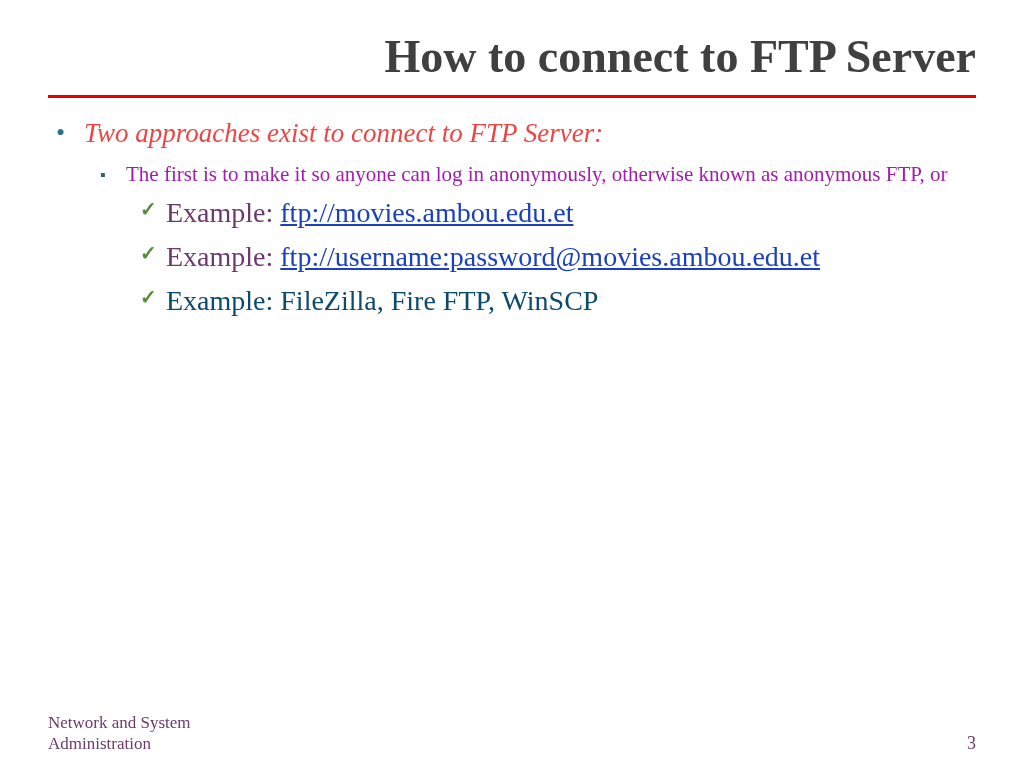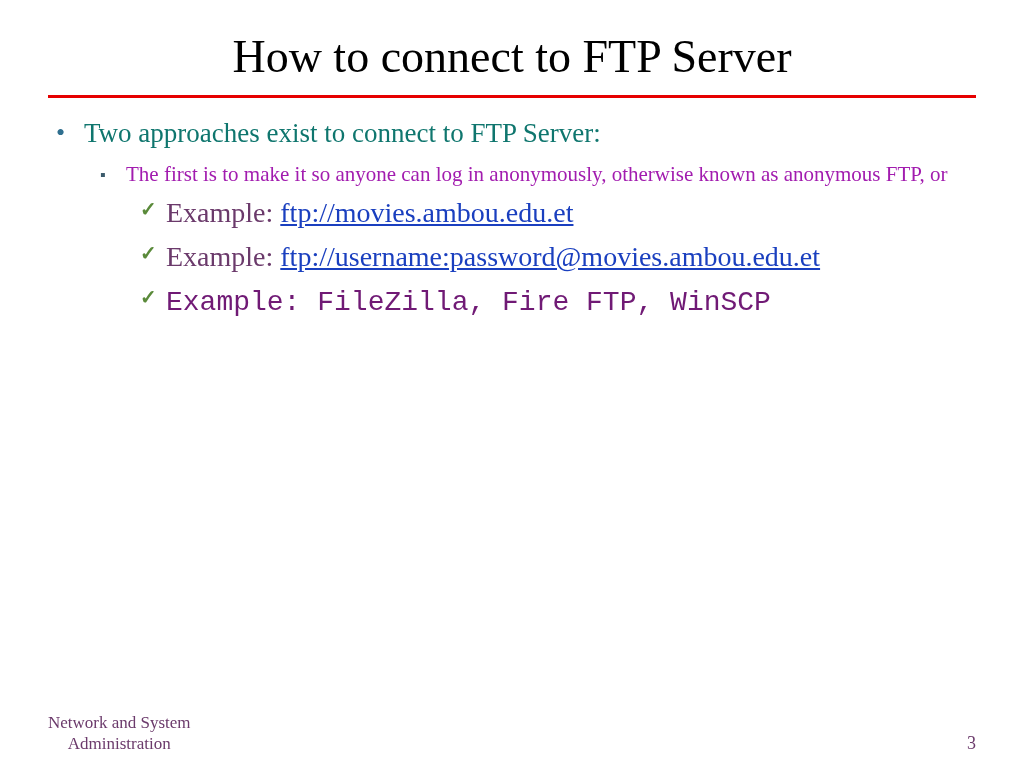--- a/index.html
+++ b/index.html
@@ -11,24 +11,24 @@
     position: relative;
     overflow: hidden;
   }
   .slide {
     width: 100%;
     height: 100%;
     padding: 30px 48px 0 48px;
     position: relative;
   }
   .title {
-    color: #000000;
+    color: #404040;
     font-size: 46px;
-    font-weight: normal;
-    text-align: center;
+    font-weight: bold;
+    text-align: right;
     margin-bottom: 12px;
   }
   .rule {
     border: none;
     border-top: 3px solid #e60000;
     margin: 0 0 18px 0;
   }
   .content {
     color: #1f3a4d;
     font-size: 27px;
@@ -40,21 +40,21 @@
     margin-bottom: 10px;
   }
   .level1::before {
     content: "•";
     position: absolute;
     left: 8px;
     top: 0;
     color: #2f6f8f;
     font-size: 26px;
   }
-  .level1-text { color: #0f766e; }
+  .level1-text { color: #ef4444; font-style: italic; }
   .level2 {
     padding-left: 78px;
     position: relative;
     margin-bottom: 8px;
     color: #a21caf;
     font-size: 21px;
   }
   .level2::before {
     content: "▪";
     position: absolute;
@@ -78,32 +78,31 @@
     color: #5a8a3a;
     font-size: 20px;
     font-weight: bold;
   }
   .example-label { color: #6b3a6b; }
   .link {
     color: #1a3fbf;
     text-decoration: underline;
     cursor: pointer;
   }
-  .plain { color: #701a75; font-family: Liberation Mono, monospace; }
+  .plain { color: #0c4a6e; }
   .footer {
     position: absolute;
     bottom: 14px;
     left: 48px;
     right: 48px;
     display: flex;
     justify-content: space-between;
     align-items: flex-end;
     color: #6b3a6b;
     font-size: 17px;
-    text-align: center;
   }
   .footer-left { line-height: 1.25; }
   .footer-right { font-size: 18px; }
 </style>
 </head>
 <body>
 
 <div class="slide">
 
   <div class="title">How to connect to FTP Server</div>

